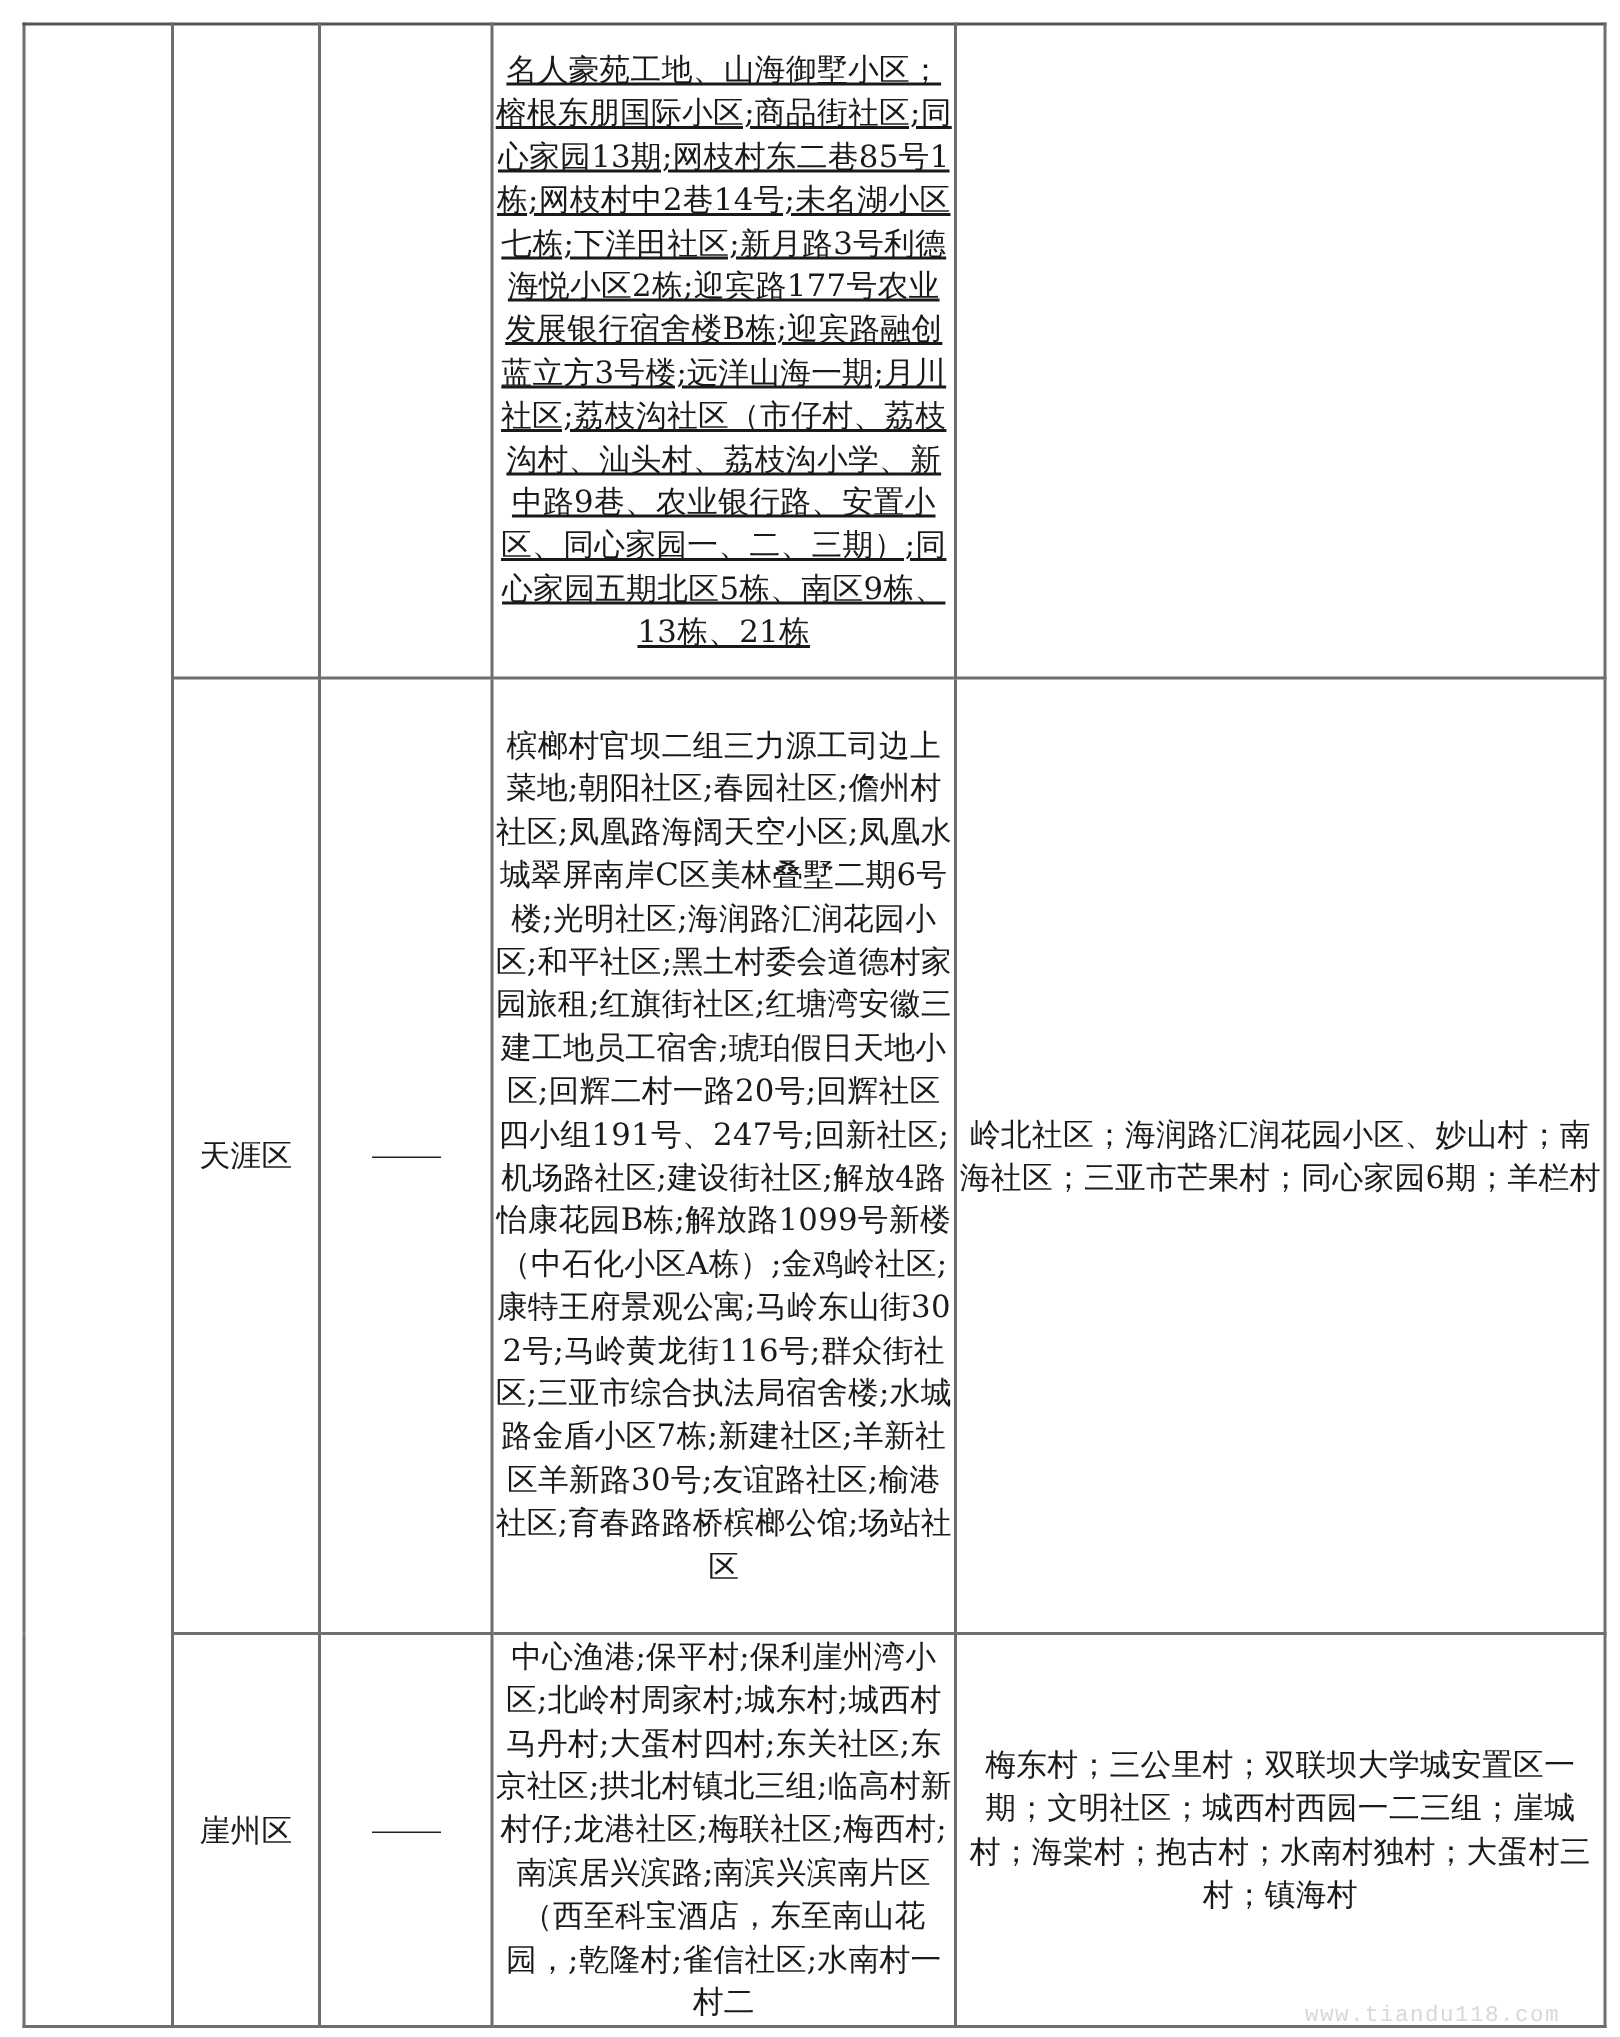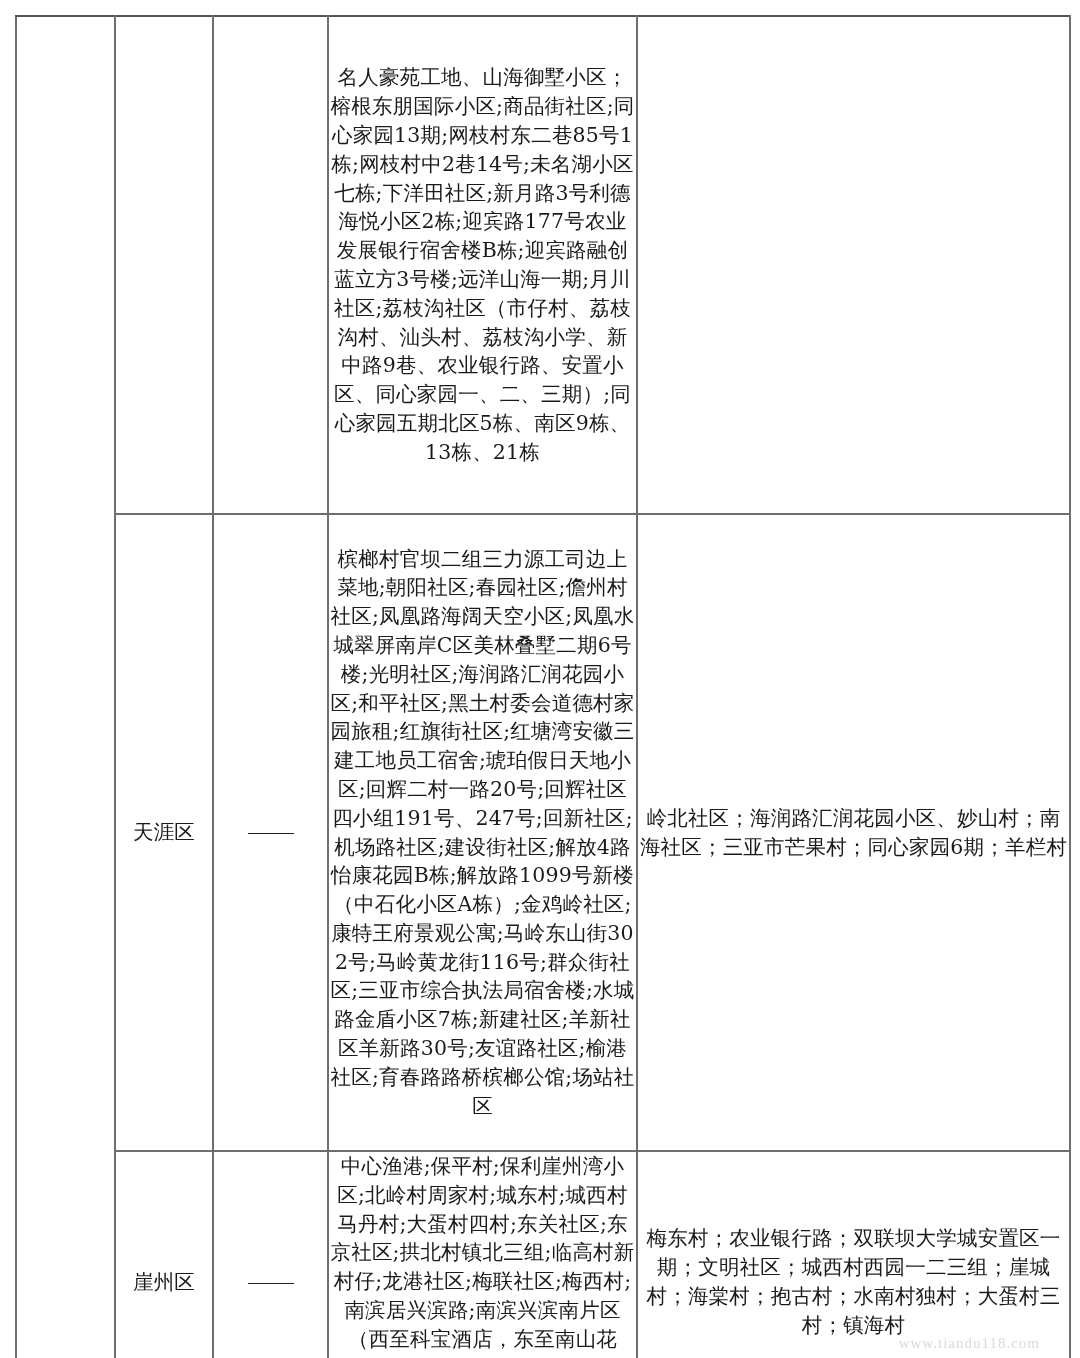--- a/index.html
+++ b/index.html
@@ -59,28 +59,28 @@
     .district {
       font-size: 21px;
     }
     .dash {
       display: inline-block;
       width: 46px;
       height: 0;
       border-top: 1.5px solid #222;
       vertical-align: middle;
     }
-    .row1 { height: 498px; }
+    .row1 { height: 436px; text-decoration: underline; }
     .row2 { height: 637px; }
     .row3 { height: 262px; }
     .watermark {
       position: absolute;
       right: 40px;
       bottom: 6px;
-      font-family: Liberation Serif, serif;
+      font-family: Liberation Mono, monospace;
       font-size: 15px;
       color: #d8d8d8;
       letter-spacing: 1px;
     }
   </style>
 </head>
 <body>
 
 <table class="doc-table">
   <colgroup>
@@ -101,18 +101,18 @@
   <tr class="row2">
     <td class="district">天涯区</td>
     <td><span class="dash"></span></td>
     <td class="cell-list">槟榔村官坝二组三力源工司边上菜地;朝阳社区;春园社区;儋州村社区;凤凰路海阔天空小区;凤凰水城翠屏南岸C区美林叠墅二期6号楼;光明社区;海润路汇润花园小区;和平社区;黑土村委会道德村家园旅租;红旗街社区;红塘湾安徽三建工地员工宿舍;琥珀假日天地小区;回辉二村一路20号;回辉社区四小组191号、247号;回新社区;机场路社区;建设街社区;解放4路怡康花园B栋;解放路1099号新楼（中石化小区A栋）;金鸡岭社区;康特王府景观公寓;马岭东山街302号;马岭黄龙街116号;群众街社区;三亚市综合执法局宿舍楼;水城路金盾小区7栋;新建社区;羊新社区羊新路30号;友谊路社区;榆港社区;育春路路桥槟榔公馆;场站社区</td>
     <td class="cell-right">岭北社区；海润路汇润花园小区、妙山村；南海社区；三亚市芒果村；同心家园6期；羊栏村</td>
   </tr>
   <tr class="row3">
     <td class="district">崖州区</td>
     <td><span class="dash"></span></td>
     <td class="cell-list-last">中心渔港;保平村;保利崖州湾小区;北岭村周家村;城东村;城西村马丹村;大蛋村四村;东关社区;东京社区;拱北村镇北三组;临高村新村仔;龙港社区;梅联社区;梅西村;南滨居兴滨路;南滨兴滨南片区（西至科宝酒店，东至南山花园，;乾隆村;雀信社区;水南村一村二</td>
-    <td class="cell-right">梅东村；农业银行路；双联坝大学城安置区一期；文明社区；城西村西园一二三组；崖城村；海棠村；抱古村；水南村独村；大蛋村三村；镇海村</td>
+    <td class="cell-right">梅东村；三公里村；双联坝大学城安置区一期；文明社区；城西村西园一二三组；崖城村；海棠村；抱古村；水南村独村；大蛋村三村；镇海村</td>
   </tr>
 </tbody>
   </table>
 
 <div class="watermark">www.tiandu118.com</div>
 
 </body></html>

